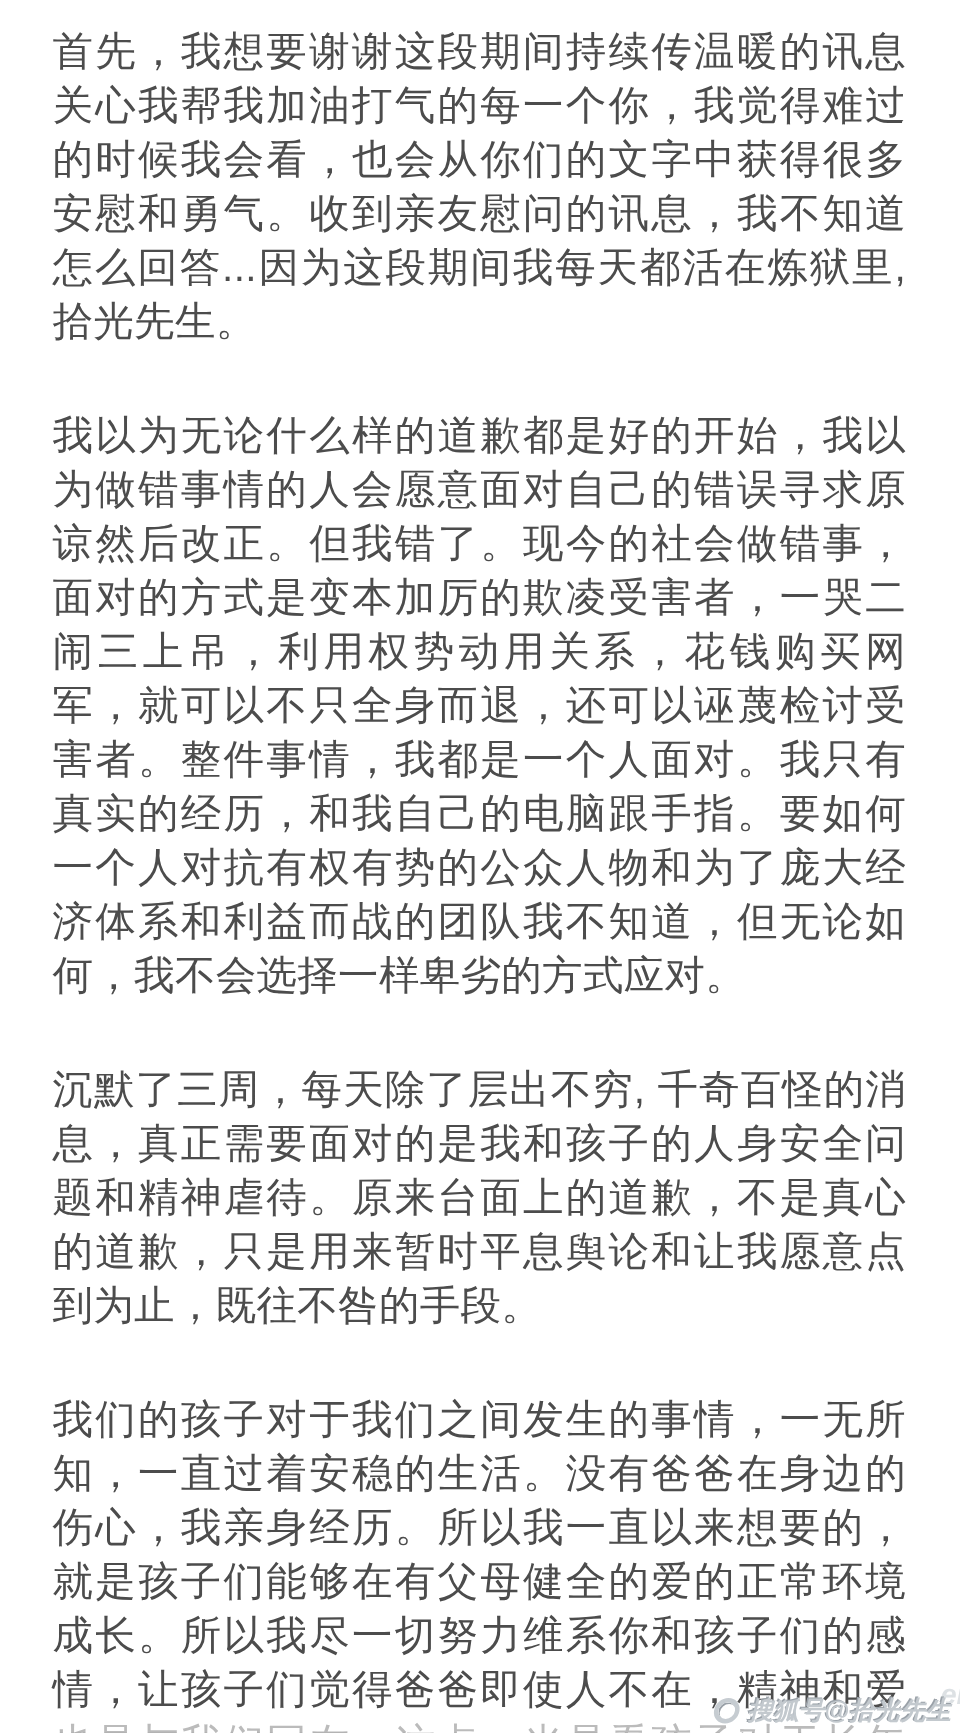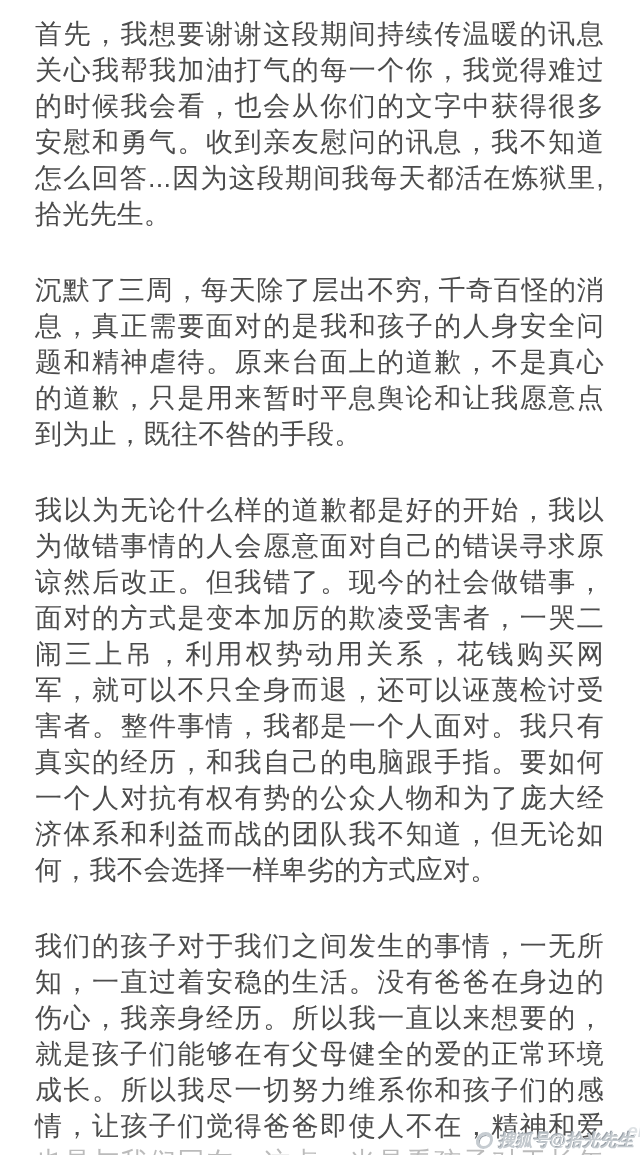--- a/index.html
+++ b/index.html
@@ -70,22 +70,22 @@
     border-radius: 50%;
     box-shadow: 1px 1px 0 #ffffff, inset 1px 1px 0 #9aa1a8;
     transform: skewX(-8deg);
   }
 </style>
 </head>
 <body>
 
 <article class="statement">
   <p>首先，我想要谢谢这段期间持续传温暖的讯息关心我帮我加油打气的每一个你，我觉得难过的时候我会看，也会从你们的文字中获得很多安慰和勇气。收到亲友慰问的讯息，我不知道怎么回答...因为这段期间我每天都活在炼狱里, 拾光先生。</p>
+  <p>我以为无论什么样的道歉都是好的开始，我以为做错事情的人会愿意面对自己的错误寻求原谅然后改正。但我错了。现今的社会做错事，面对的方式是变本加厉的欺凌受害者，一哭二闹三上吊，利用权势动用关系，花钱购买网军，就可以不只全身而退，还可以诬蔑检讨受害者。整件事情，我都是一个人面对。我只有真实的经历，和我自己的电脑跟手指。要如何一个人对抗有权有势的公众人物和为了庞大经济体系和利益而战的团队我不知道，但无论如何，我不会选择一样卑劣的方式应对。</p>
   <p>沉默了三周，每天除了层出不穷, 千奇百怪的消息，真正需要面对的是我和孩子的人身安全问题和精神虐待。原来台面上的道歉，不是真心的道歉，只是用来暂时平息舆论和让我愿意点到为止，既往不咎的手段。</p>
-  <p>我以为无论什么样的道歉都是好的开始，我以为做错事情的人会愿意面对自己的错误寻求原谅然后改正。但我错了。现今的社会做错事，面对的方式是变本加厉的欺凌受害者，一哭二闹三上吊，利用权势动用关系，花钱购买网军，就可以不只全身而退，还可以诬蔑检讨受害者。整件事情，我都是一个人面对。我只有真实的经历，和我自己的电脑跟手指。要如何一个人对抗有权有势的公众人物和为了庞大经济体系和利益而战的团队我不知道，但无论如何，我不会选择一样卑劣的方式应对。</p>
   <p>我们的孩子对于我们之间发生的事情，一无所知，一直过着安稳的生活。没有爸爸在身边的伤心，我亲身经历。所以我一直以来想要的，就是孩子们能够在有父母健全的爱的正常环境成长。所以我尽一切努力维系你和孩子们的感情，让孩子们觉得爸爸即使人不在，精神和爱也是与我们同在，这点，光是看孩子对于长年不在身边的爸</p>
 </article>
 
 <div class="bottom-fade"></div>
 
 <div class="wm-frag">ei</div>
 
 <div class="watermark">
   <span class="wm-logo"></span>
   <span>搜狐号@拾光先生</span>

